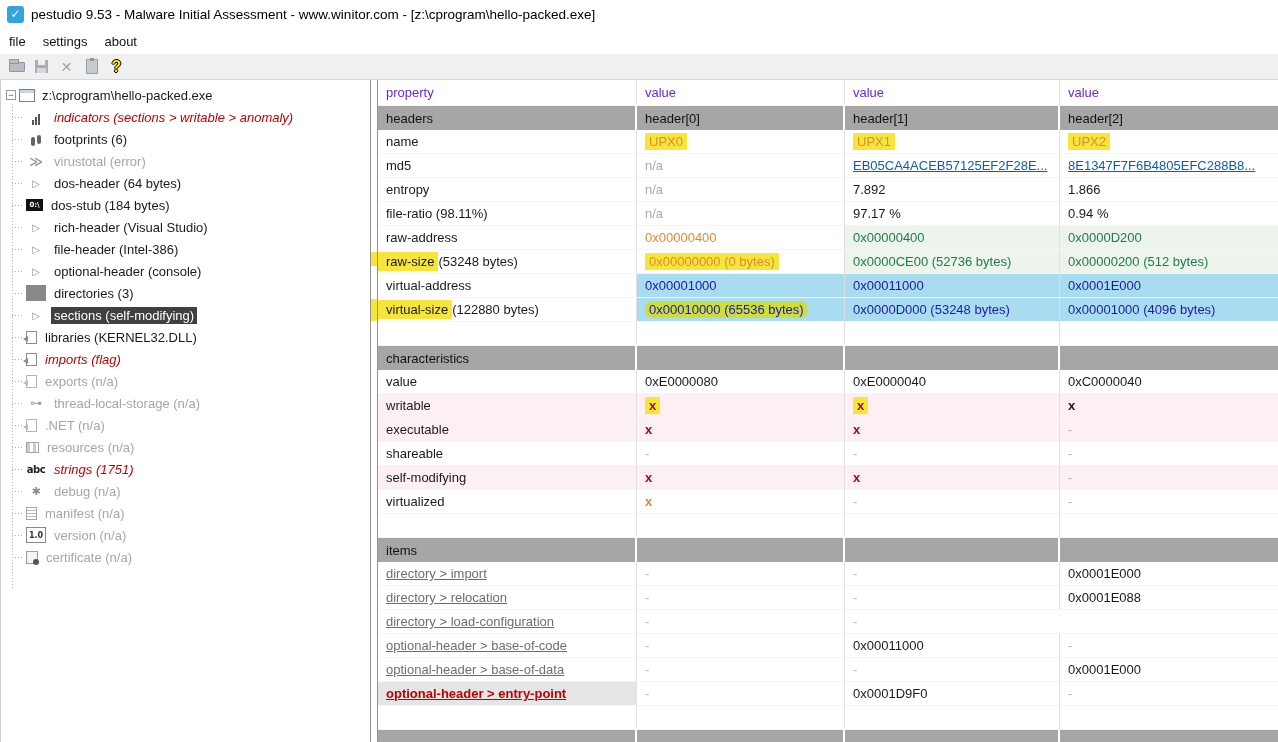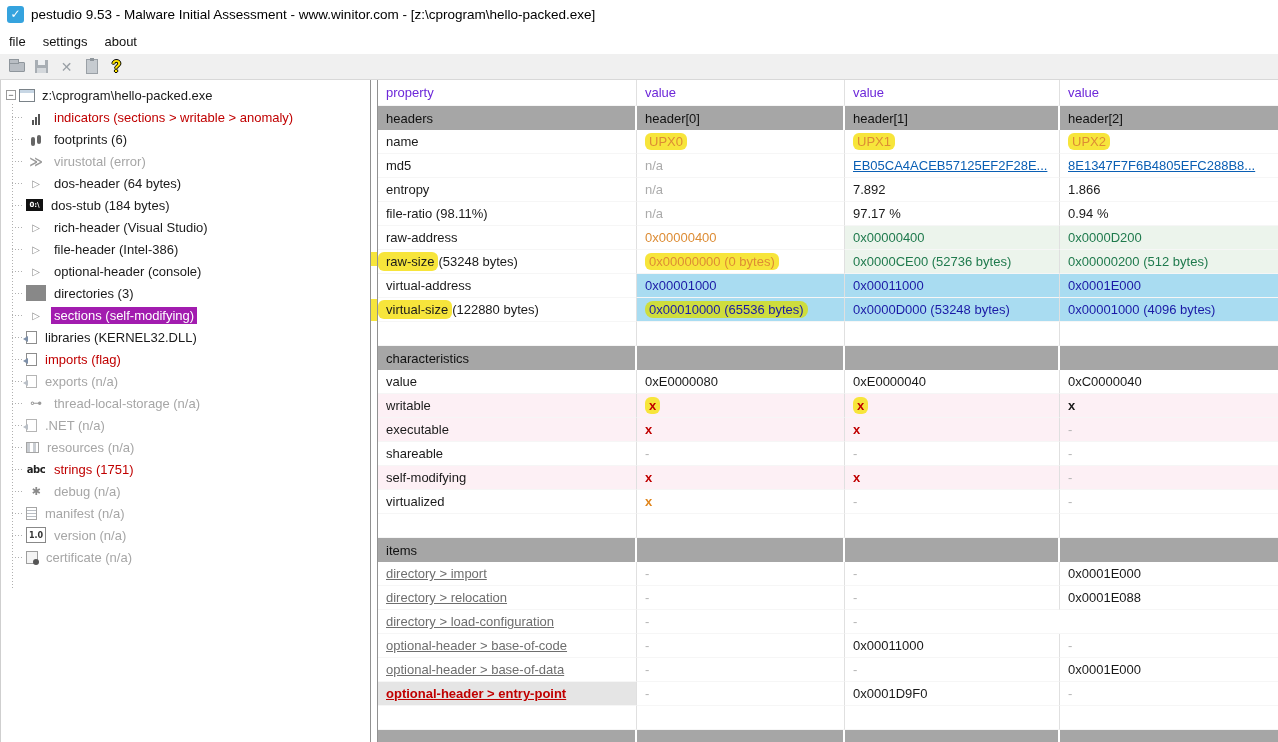--- a/index.html
+++ b/index.html
@@ -47,22 +47,22 @@
   .tree-root-row { padding-left:5px; }
   .expbox { width:10px; height:10px; border:1px solid #999; background:#fff; color:#444;
     display:inline-flex; align-items:center; justify-content:center; font-size:9px; line-height:1; flex:none; }
   .stub { width:12px; height:1px; flex:none; margin-right:2px;
     background-image:repeating-linear-gradient(to right,#b0b0b0 0 1px,transparent 1px 3px); }
   .vline { position:absolute; left:11px; top:24px; width:1px; height:486px;
     background-image:repeating-linear-gradient(to bottom,#b0b0b0 0 1px,transparent 1px 3px); }
   .ico { width:20px; height:16px; display:inline-flex; align-items:center; justify-content:center;
     margin-right:5px; flex:none; font-style:normal; font-family:"DejaVu Sans",sans-serif; }
   .tlabel { padding:1px 3px; }
-  .col-black { color:#1a1a1a; } .col-red { color:#c00000; } .col-gray { color:#a6a6a6; }
-  .sel { background:#a21caf; color:#fff; }
+  .col-black { color:#1a1a1a; } .col-red { color:#c00000;font-style:italic; } .col-gray { color:#a6a6a6; }
+  .sel { background:#404040; color:#fff; }
   .i-window { width:16px; height:13px; border:1px solid #7a8288; background:linear-gradient(#c7d6e4 0 3px,#fff 3px); margin:0 4px 0 3px; }
   .i-bar-chart { align-items:flex-end; }
   .i-bar-chart i { width:2px; background:#555; margin-right:1px; }
   .i-bar-chart i:nth-child(1){height:5px;} .i-bar-chart i:nth-child(2){height:8px;} .i-bar-chart i:nth-child(3){height:11px;}
   .i-footprints i { width:4px; height:9px; border-radius:2px; background:#666; margin:0 1px; display:inline-block; }
   .i-footprints i:nth-child(1){ transform:translateY(2px); }
   .i-chevron { color:#909090; font-size:10px; }
   .i-double-arrow { color:#9a9a9a; font-weight:bold; font-size:13px; }
   .i-console { width:17px; height:12px; background:#111; color:#fff; font-size:7px; font-weight:bold;
     display:inline-flex; align-items:center; justify-content:center; }
@@ -94,21 +94,21 @@
   .sec .c3 { border-right:none; }
   .row-pink .cell { background:#fdf0f5; }
   .bg-palegreen { background:#ecf4ec; } .bg-blue { background:#a9dcf1; } .bg-pink { background:#e5e5e5; }
   .v-orange { color:#dd8c34; } .v-green { color:#1f7a4d; } .v-navy { color:#1a1aa6; }
   .v-dim { color:#ababab; } .v-dash { color:#b5b5b5; }
   .v-link { color:#0a5fb4; text-decoration:underline; cursor:pointer; }
   .v-xred { color:#c00000; font-weight:700; } .v-xblack { color:#1a1a1a; font-weight:700; }
   .v-xorange { color:#e0861e; font-weight:700; }
   .p-link { color:#6e6e6e; text-decoration:underline; cursor:pointer; }
   .p-linkred { color:#c00000; text-decoration:underline; font-weight:600; cursor:pointer; }
-  .hl { background:#f7e53b; padding:1px 4px; border-radius:6px; }
+  .hl { background:#f7e53b; padding:1px 4px; border-radius:1px; }
   .hlg { background:#cedd3d; padding:1px 4px; border-radius:8px; }
   .hl-prop { margin-left:-8px; padding:2px 4px 2px 8px; }
 </style>
 </head>
 <body>
 
 <div class="page">
   <div class="titlebar">
     <div class="appicon">✓</div>
     <div class="title-text">pestudio 9.53 - Malware Initial Assessment - www.winitor.com - [z:\cprogram\hello-packed.exe]</div>

